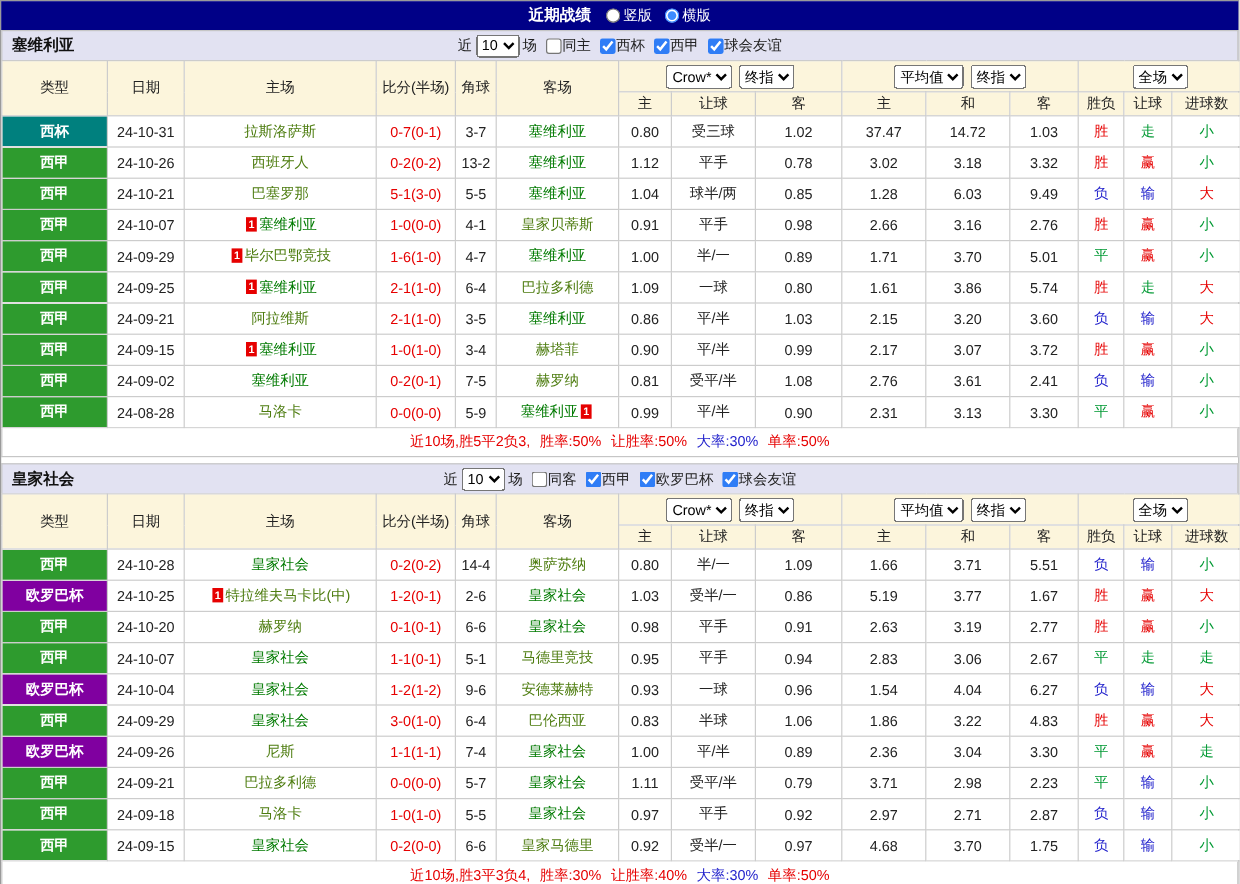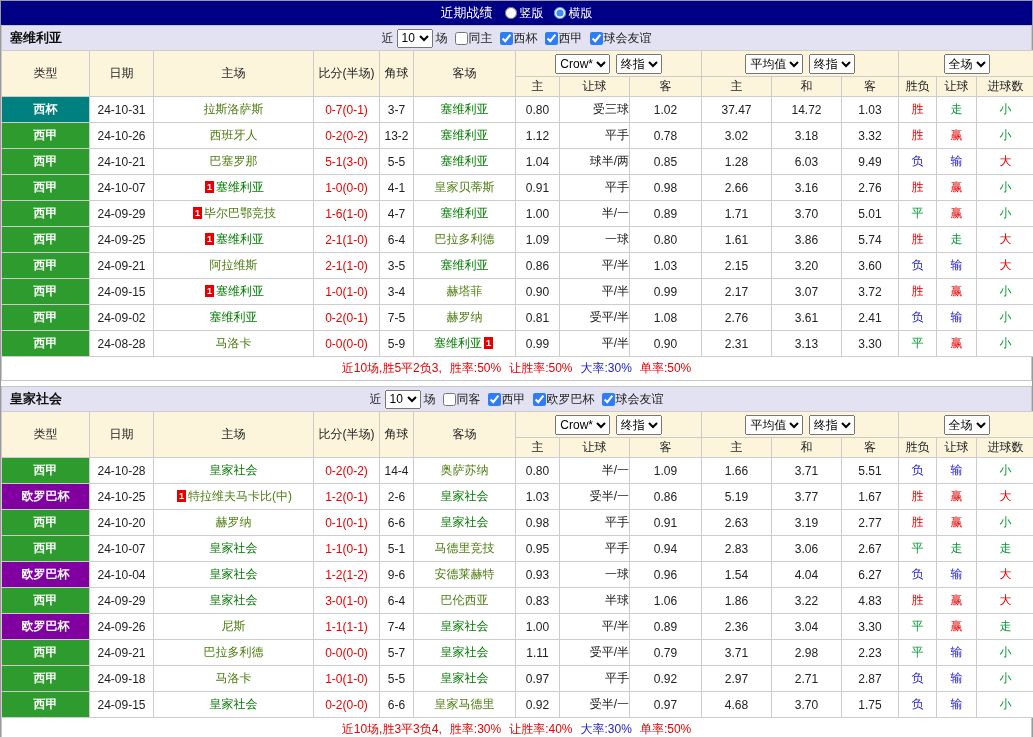--- a/index.html
+++ b/index.html
@@ -10,21 +10,21 @@
     color: #222;
     background: #fff;
   }
   .page { width: 1033px; border: 1px solid #9a9a9a; background:#fff; }
 
   
   .topbar {
     height: 24px; background: #000087; color: #fff;
     display: flex; align-items: center; justify-content: center; gap: 12px;
   }
-  .topbar .title { font-weight: normal; font-size: 13px; }
+  .topbar .title { font-weight: bold; font-size: 13px; }
   .radio-group { display: inline-flex; align-items: center; gap: 10px; font-size: 12px; }
   .radio-label { display: inline-flex; align-items: center; gap: 3px; cursor: pointer; }
   input[type="radio"] { width: 12px; height: 12px; margin: 0; accent-color: #3d8bff; }
 
   
   .section + .section { margin-top: 5px; }
   .sec-header {
     height: 25px; background: #E2E2F2; position: relative;
     display: flex; align-items: center; justify-content: center;
     border: 1px solid #c6c6c6; border-bottom: none;
@@ -40,21 +40,21 @@
   .grid th, .grid td {
     border: 1px solid #ccc; text-align: center; white-space: nowrap;
     overflow: hidden; padding: 0;
   }
   .grid thead th { background: #FCF5DC; font-weight: normal; color: #222; }
   .hdr-row1 th { height: 26px; }
   .hdr-row2 th { height: 20px; }
   .dd-cell select { height: 20px; font-size: 12px; margin: 0 1px; }
   .grid tbody td { height: 26px; background: #fff; }
   td.type-cell { color: #fff; font-weight: bold; }
-  td.handicap-cell { background: #FEF8E4; text-align: right; }
+  td.handicap-cell { background: #FEF8E4; }
   td.score-cell { color: #E60000; }
   td.team-cell .team { color: #4d7c0f; cursor: pointer; }
   td.team-cell .team.focal { color: #007A00; }
   .badge {
     display: inline-block; background: #E60000; color: #fff;
     font-size: 9px; line-height: 12px; padding: 0 2px; margin: 0 2px;
     font-weight: bold; vertical-align: 1px;
   }
   .summary {
     height: 24px; display: flex; align-items: center; justify-content: center;

